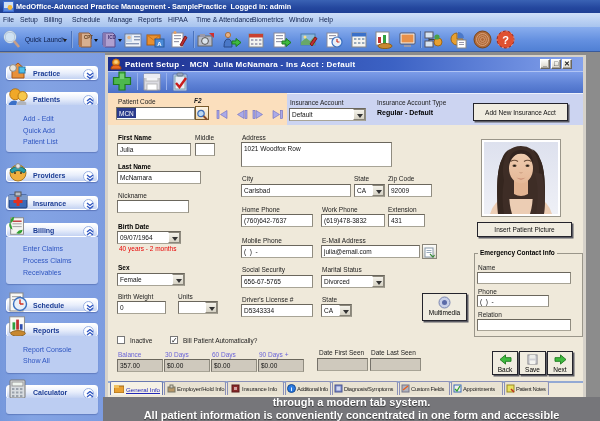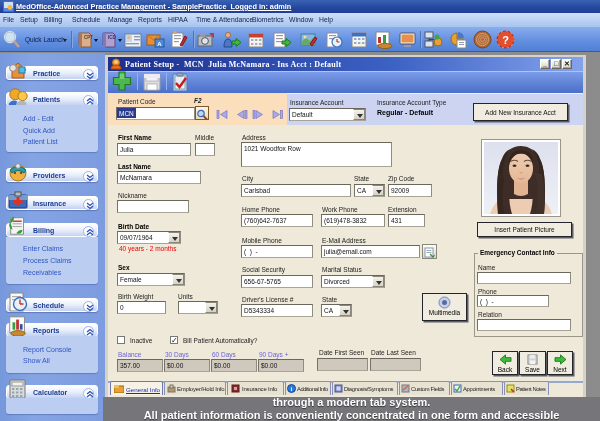--- a/index.html
+++ b/index.html
@@ -4,21 +4,21 @@
 <style>
 * { margin:0; padding:0; box-sizing:border-box; }
 html,body { width:600px; height:421px; overflow:hidden; }
 body { font-family:"Liberation Sans", sans-serif; position:relative; }
 #page { position:absolute; left:0; top:0; width:600px; height:421px; background:#8c8c8c; overflow:hidden; }
 .abs { position:absolute; }
 
 
 #titlebar { left:0; top:0; width:600px; height:13px;
   background:linear-gradient(#3a62b4,#24479e 60%,#1e3f94); }
-#titlebar .txt { position:absolute; left:16px; top:2px; color:#fff; font-size:7.3px; font-weight:bold;text-decoration:underline; }
+#titlebar .txt { position:absolute; left:16px; top:2px; color:#fff; font-size:7.3px; font-weight:bold; }
 
 #menubar { left:0; top:13px; width:600px; height:14px;
   background:linear-gradient(#cfdff8,#a8c4ee); }
 .mi { position:absolute; top:2.5px; font-size:6.8px; color:#10214e; }
 
 #toolbar { left:0; top:27px; width:600px; height:25px;
   background:linear-gradient(#8aaeee,#6490e0 55%,#5080d4); border-bottom:1px solid #3a5a9a; }
 
 #sidebar { left:0; top:53px; width:105px; height:368px; background:linear-gradient(90deg,#7698dc,#84a4e4 30%,#7d9ce0); }
 .sbar { position:absolute; left:6px; width:92px; height:14px; border-radius:3px;
@@ -31,21 +31,21 @@
 .chev svg { position:absolute; left:1.5px; top:2px; }
 .sicon { position:absolute; left:7px; width:22px; height:22px; }
 
 #caption { left:103px; top:397px; width:497px; height:24px; background:#76767a; color:#fff; line-height:10.5px;
   font-weight:bold; font-size:11px; text-align:center; text-shadow:0 1px 1px #333; }
 
 #win { left:105px; top:55px; width:481px; height:342px; background:#ece9d8;
   border-left:3px solid #d6d2ca; border-right:3px solid #d6d2ca; border-top:2px solid #d6d2ca; }
 #wtitle { left:108px; top:57px; width:475px; height:14px;
   background:linear-gradient(90deg,#1c2e8e,#3c62c4 60%,#84a2ec); }
-#wtitle .txt { position:absolute; left:17px; top:2.5px; color:#fff; font-size:8px; font-weight:bold; letter-spacing:0.25px;font-family:Liberation Serif, serif; }
+#wtitle .txt { position:absolute; left:17px; top:2.5px; color:#fff; font-size:8px; font-weight:bold; letter-spacing:0.25px; }
 .wbtn { position:absolute; top:2px; width:10px; height:10px; background:linear-gradient(#fdfdfa,#d8d4c8);
   border:1px solid #fff; border-right-color:#6a665e; border-bottom-color:#6a665e; box-shadow:inset -1px -1px 0 #a8a49a;
   font-size:7px; line-height:8px; text-align:center; color:#1c1c1c; font-weight:bold; }
 #wtools { left:108px; top:71px; width:475px; height:22px; background:linear-gradient(#7c9ce8,#5c80d4 60%,#4c70c8); border-top:1px solid #b0c4f4; }
 
 #strip-peach { left:108px; top:93px; width:179px; height:32px; background:#fbdfbd; }
 #strip-lav { left:287px; top:93px; width:296px; height:32px; background:#ccd4f1; border-top:1px solid #eef1fb;}
 
 #form { left:108px; top:125px; width:475px; height:256px; background:#efe9da; }
 #tabbar { left:108px; top:381px; width:475px; height:16px; background:#efe9da; border-top:2px solid #93a9d4; }

